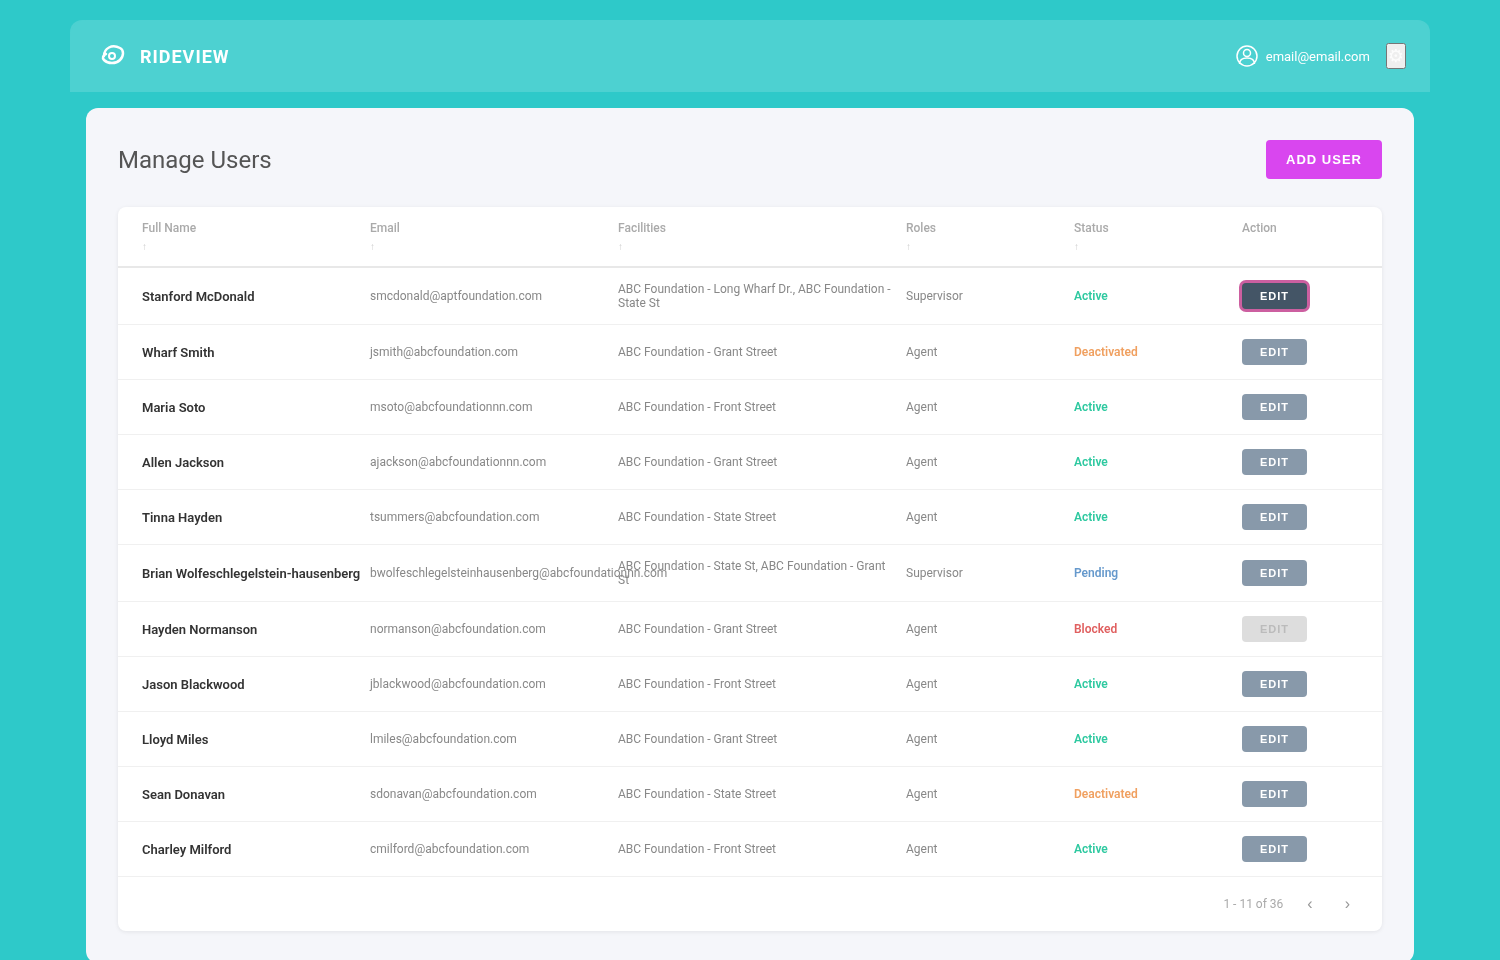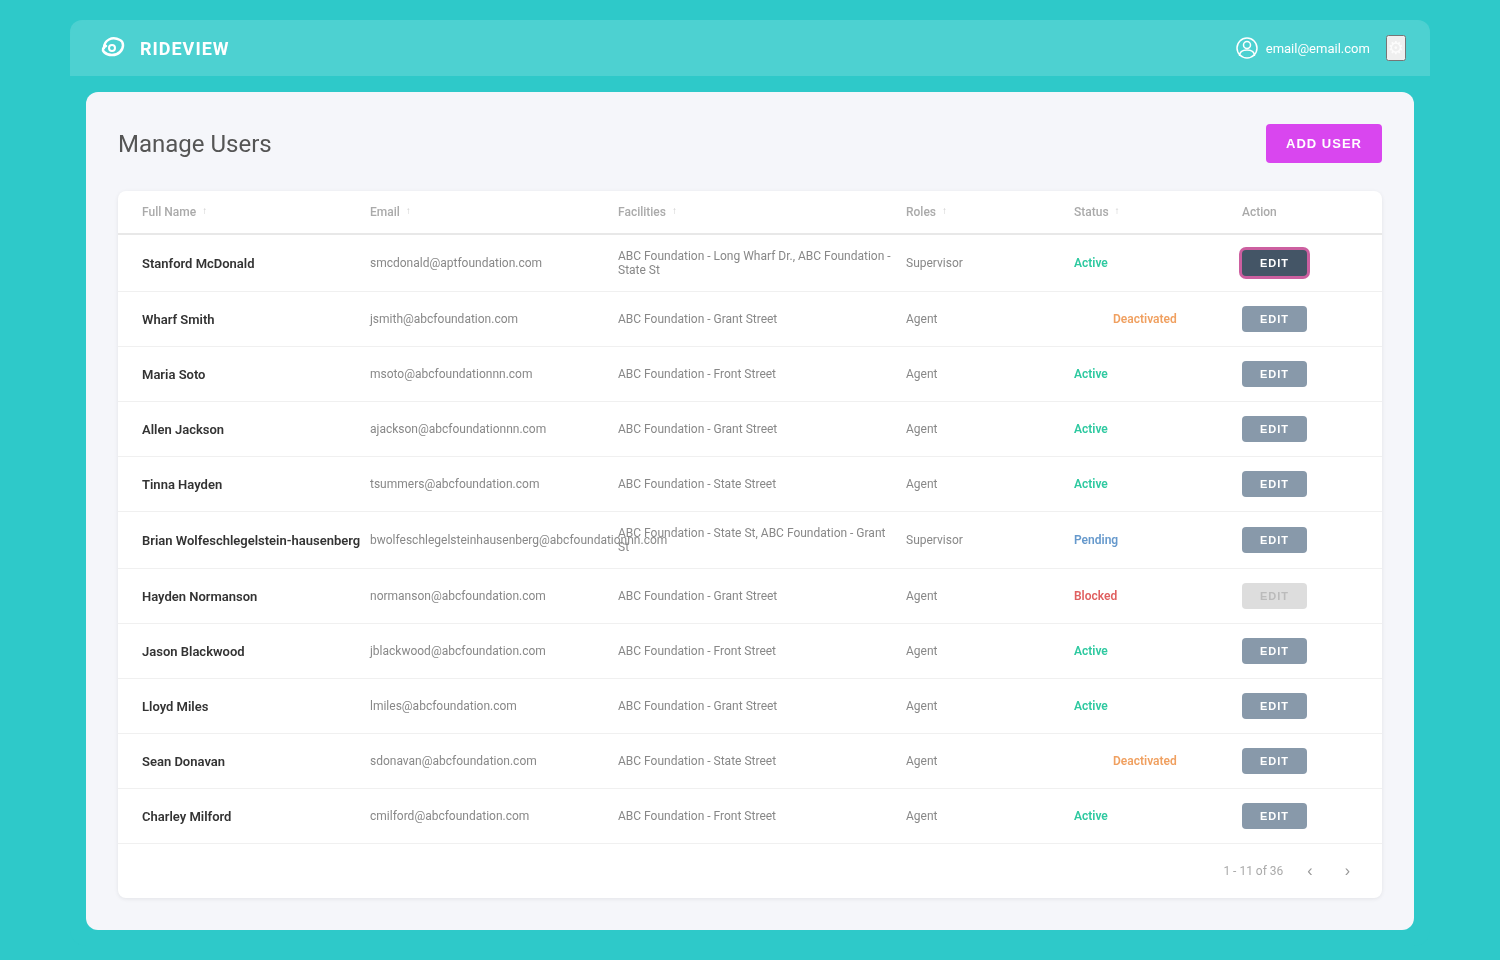--- a/index.html
+++ b/index.html
@@ -19,21 +19,21 @@
       min-height: 920px;
       padding: 0;
       position: relative;
     }
     .top-nav {
       background: rgba(255,255,255,0.15);
       border-radius: 12px 12px 0 0;
       display: flex;
       align-items: center;
       padding: 0 24px;
-      height: 56px;
+      height: 72px;
       gap: 32px;
     }
     .logo-area {
       display: flex;
       align-items: center;
       gap: 10px;
       color: white;
       font-size: 18px;
       font-weight: 700;
       letter-spacing: 1px;
@@ -125,20 +125,21 @@
       gap: 8px;
     }
     .col-header {
       font-size: 12px;
       font-weight: 500;
       color: #aaa;
       display: flex;
       align-items: flex-start;
       gap: 6px;
       text-transform: capitalize;
+      flex-direction: column;
     }
     .sort-arrow {
       color: #ccc;
       font-size: 10px;
     }
     .table-row {
       display: grid;
       grid-template-columns: 220px 240px 280px 160px 160px 120px;
       padding: 14px 24px;
       border-bottom: 1px solid #f0f0f0;
@@ -163,21 +164,21 @@
     }
     .cell-role {
       font-size: 12px;
       color: #888;
     }
     .cell-status {
       font-size: 12px;
       font-weight: 600;
     }
     .status-active { color: #2ec9a0; }
-    .status-deactivated { color: #f0a060; margin-left: 39px; }
+    .status-deactivated { color: #f0a060; }
     .status-pending { color: #6699cc; }
     .status-blocked { color: #e06060; }
     .cell-action {
       display: flex;
       align-items: center;
     }
     .edit-btn {
       background: #8899aa;
       color: white;
       border: none;

